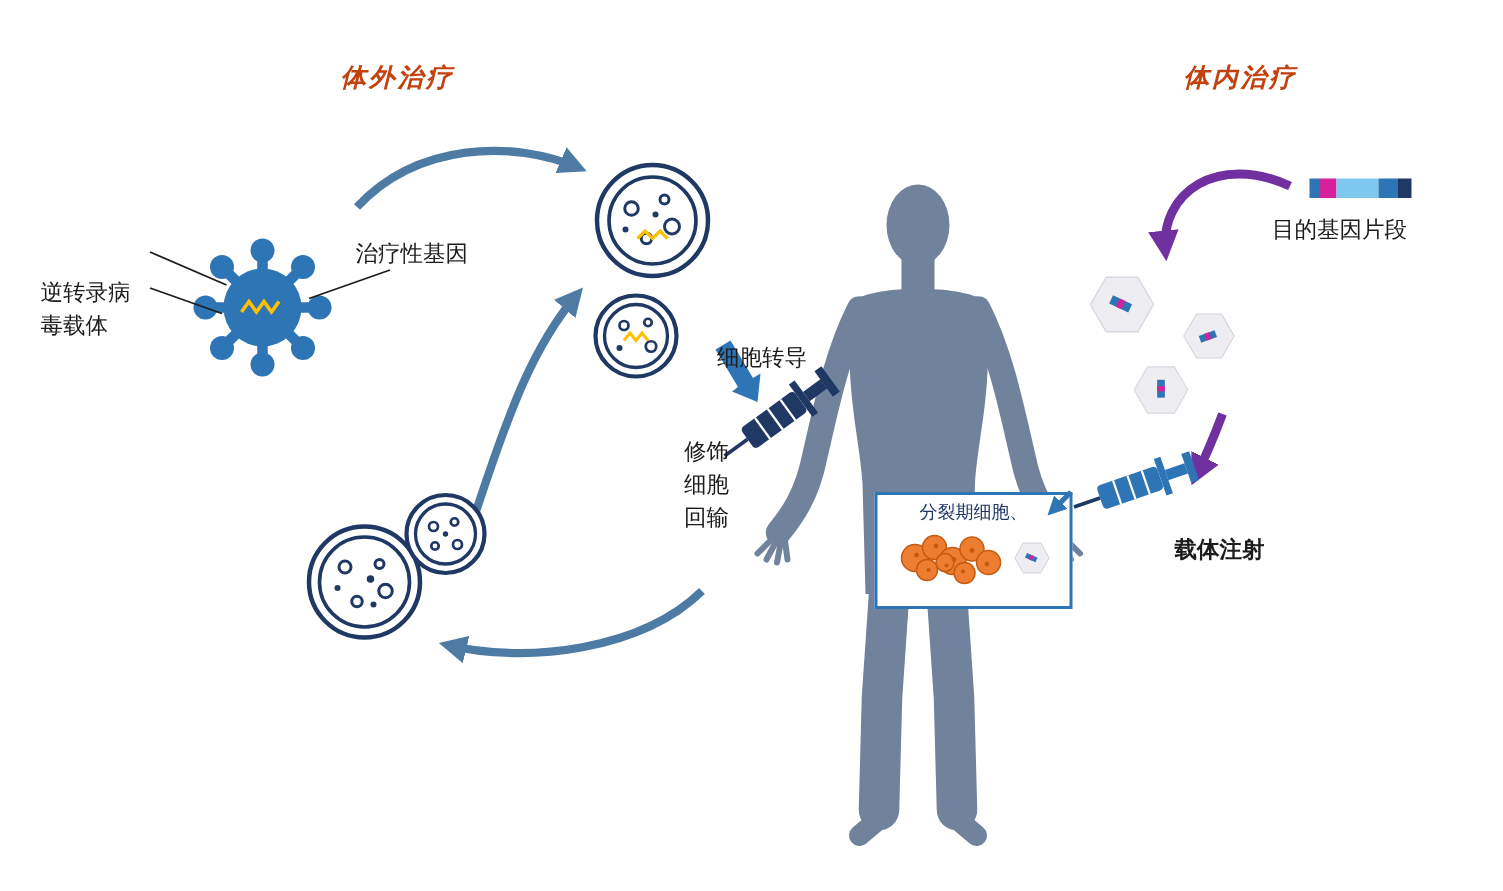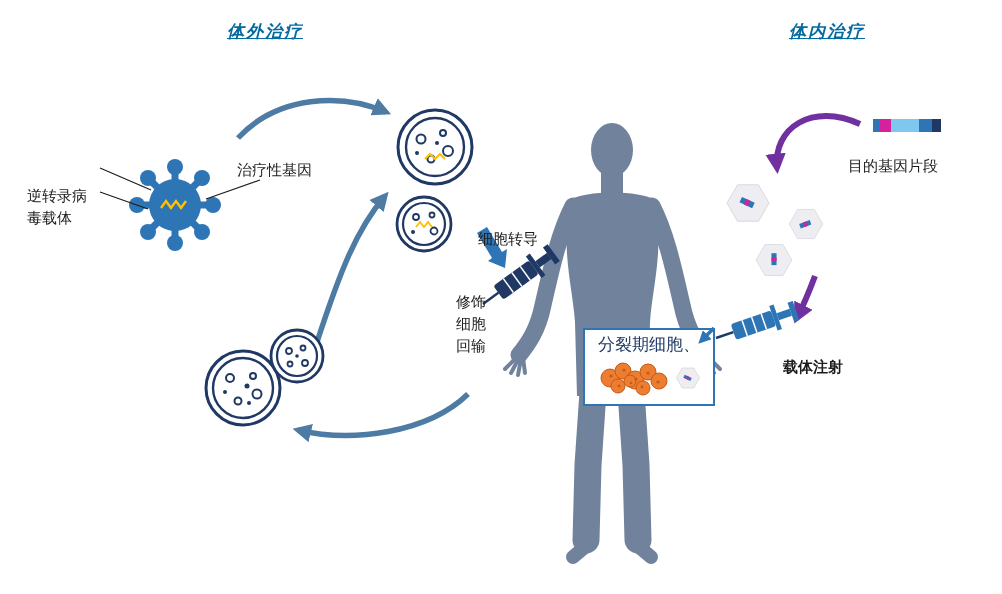--- a/index.html
+++ b/index.html
@@ -8,29 +8,29 @@
     font-family:"Liberation Sans","DejaVu Sans",sans-serif;overflow:hidden;
   }
   svg{display:block;}
   .layer{position:absolute;left:0;top:0;}
   .lbl{
     position:absolute;white-space:pre-line;color:#1c1c1c;
     font-size:15px;line-height:1.45;z-index:4;
   }
   .title{
     position:absolute;font-size:17px;font-weight:bold;font-style:italic;
-    text-decoration:underline;color:#0369a1;z-index:4;letter-spacing:2px;
+    color:#c2410c;z-index:4;letter-spacing:2px;margin-top:20px;
   }
   .center{text-align:center;}
   #dividing-box{
     position:absolute;left:583px;top:328px;width:132px;height:78px;
     background:#ffffff;border:2px solid #2e75b6;z-index:2;box-sizing:border-box;
   }
   #dividing-box .box-label{
-    display:block;text-align:center;font-size:17px;color:#1f3864;
+    display:block;text-align:center;font-size:12px;color:#1f3864;
     padding-top:3px;white-space:nowrap;
   }
 </style>
 </head>
 <body>
 
 <div id="stage">
 
   <svg class="layer" width="1002" height="594" viewBox="0 0 1002 594" style="z-index:1;">
     <defs>
@@ -257,16 +257,16 @@
   <div class="title" style="left:789px;top:20px;">体内治疗</div>
 
   <div class="lbl" style="left:27px;top:149px;margin-top:36px;">逆转录病
 毒载体</div>
   <div class="lbl" style="left:237px;top:159px;">治疗性基因</div>
   <div class="lbl" style="left:478px;top:196px;margin-top:32px;">细胞转导</div>
   <div class="lbl" style="left:456px;top:291px;">修饰
 细胞
 回输</div>
 
-  <div class="lbl" style="left:848px;top:143px;margin-top:12px;">目的基因片段</div>
+  <div class="lbl" style="left:848px;top:143px;">目的基因片段</div>
   <div class="lbl" style="left:783px;top:356px;font-weight:bold;">载体注射</div>
 
 </div>
 
 </body></html>

